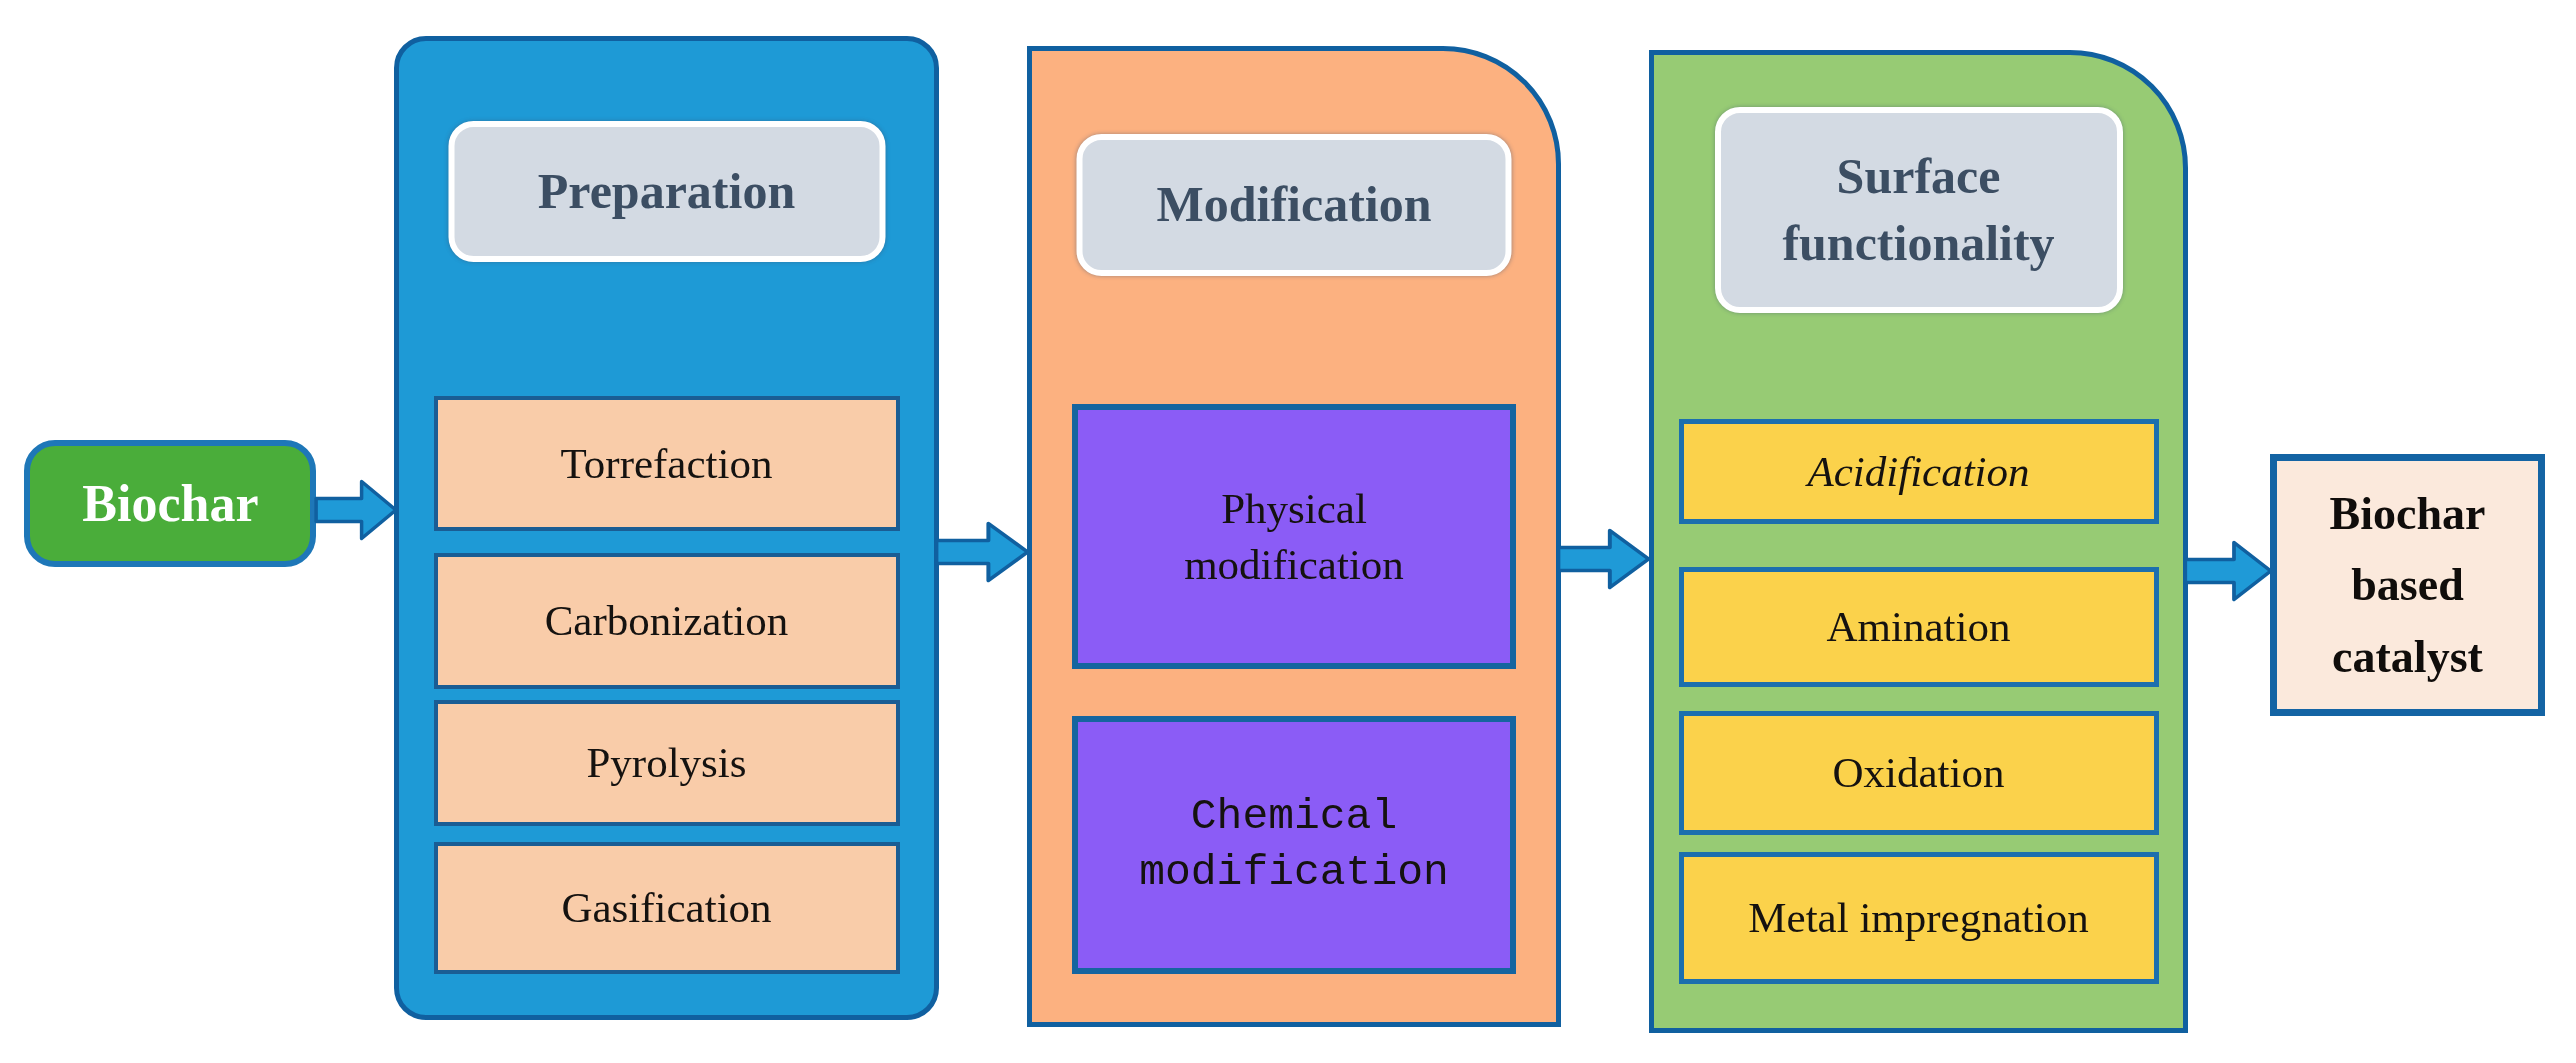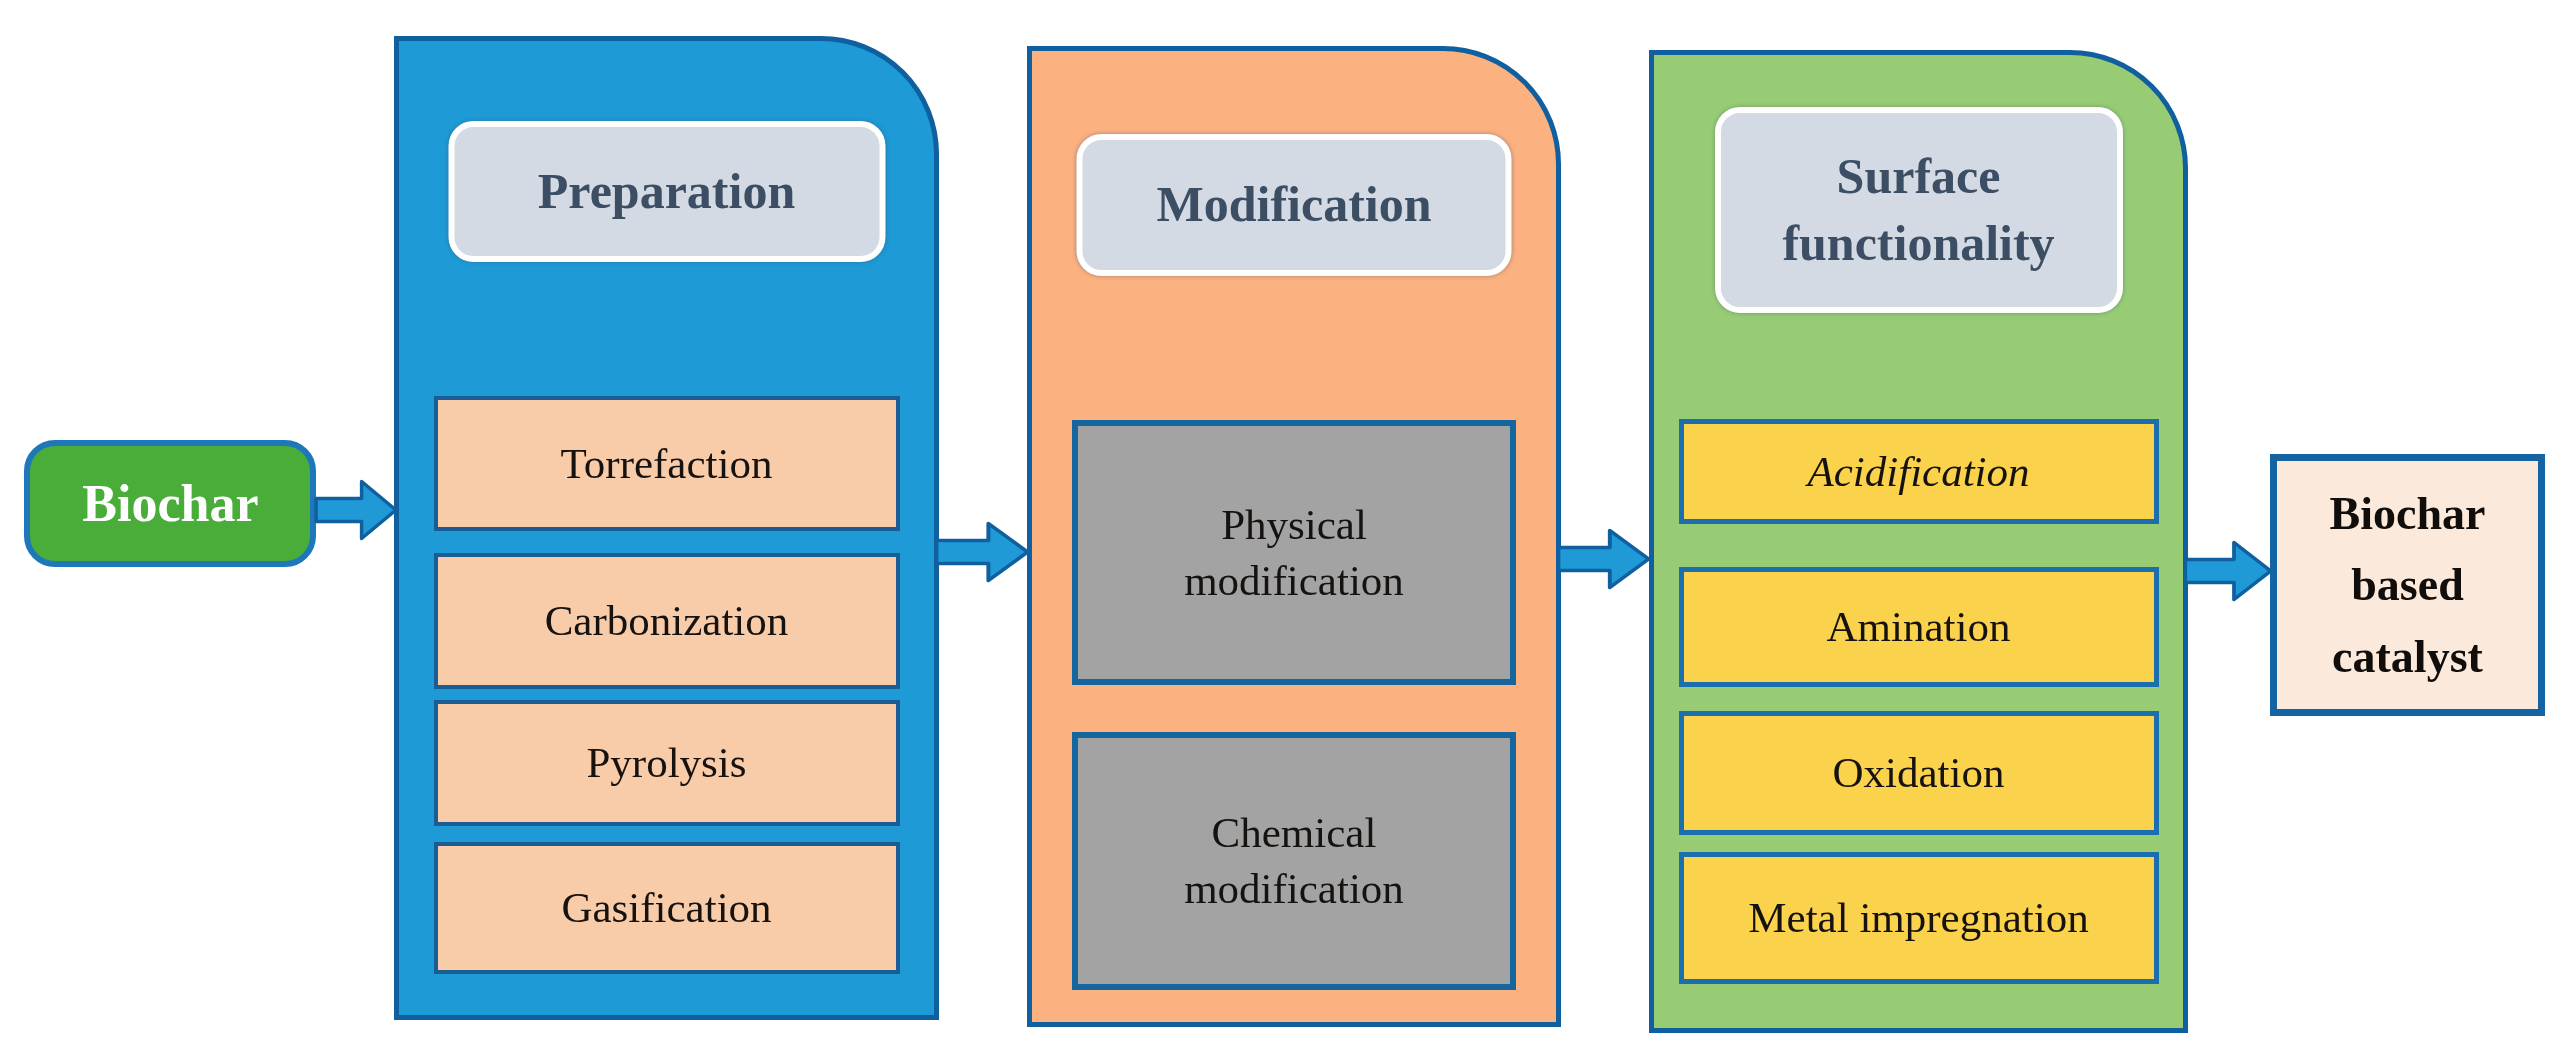--- a/index.html
+++ b/index.html
@@ -32,21 +32,21 @@
     font-size: 52px;
     font-weight: bold;
   }
 
   
   .panel {
     position: absolute;
     border: 5.2px solid #1060A0;
     border-top-right-radius: 118px;
   }
-  .panel-prep   { left: 394px;  top: 36px; width: 545px; height: 984px; background: #1E9AD6; }
+  .panel-prep   { left: 394px;  top: 36px; width: 545px; height: 984px; background: #1E9AD6; border-radius: 32px; }
   .panel-mod    { left: 1027px; top: 46px; width: 534px; height: 981px; background: #FCB180; }
   .panel-surf   { left: 1649px; top: 50px; width: 539px; height: 983px; background: #97CB74; }
 
   .panel-header {
     position: absolute;
     left: 50%; transform: translateX(-50%);
     background: #D3DAE3;
     border: 6.7px solid #ffffff;
     border-radius: 25px;
     box-shadow: 0 0 4.4px rgba(60,80,110,.45);
@@ -70,31 +70,31 @@
     display: flex; align-items: center; justify-content: center;
     text-align: center;
   }
   .item span {
     color: #151210;
     font-size: 43px;
     line-height: 1.3;
     white-space: pre-line;
   }
   .item-peach  { background: #F9CCA9; border: 4.4px solid #1A5D94; width: 466px; text-align: right; }
-  .item-blue   { background: #a3a3a3; border: 6px solid #15659F; width: 444px; margin-top: 16px; }
+  .item-blue   { background: #8b5cf6; border: 6px solid #15659F; width: 444px; }
   .item-yellow { background: #FBD24B; border: 5.2px solid #1C6FAE; width: 480px; }
 
   
   .item-prep-0 { top: 355px;  height: 135px; }
   .item-prep-1 { top: 512px;  height: 136px; }
   .item-prep-2 { top: 659px;  height: 126px; }
   .item-prep-3 { top: 801px; height: 132px; }
   
   .item-mod-0 { top: 353px; height: 265px; }
-  .item-mod-1 { top: 665px; height: 258px; }
+  .item-mod-1 { top: 665px; height: 258px; font-family: Liberation Mono, monospace; }
   
   .item-surf-0 { top: 364px;  height: 105px; font-style: italic; }
   .item-surf-1 { top: 512px;  height: 120px; }
   .item-surf-2 { top: 656px;  height: 124px; }
   .item-surf-3 { top: 797px; height: 132px; }
 
   
   .result-box {
     position: absolute;
     left: 2270px; top: 454px;

